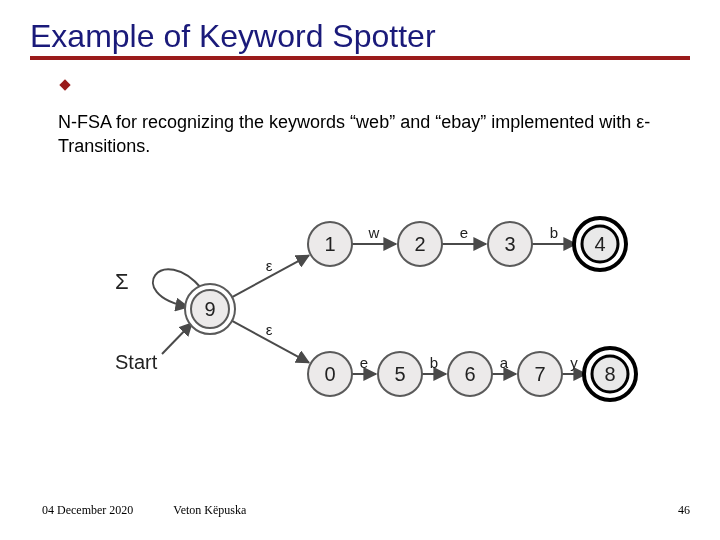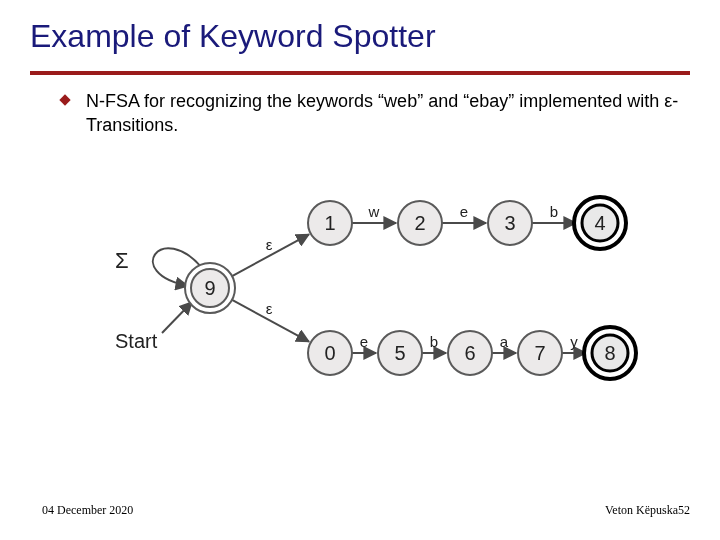--- a/index.html
+++ b/index.html
@@ -16,34 +16,35 @@
     padding: 18px 30px 0 30px;
     box-sizing: border-box;
     width: 100%;
     height: 100%;
     position: relative;
   }
   .title {
     font-size: 32px;
     color: #1a1a7a;
     font-family: Verdana, Arial, sans-serif;
-    margin: 0 0 16px 0;
+    margin: 0 0 1px 0;
     font-weight: normal;
   }
   .rule {
     height: 4px;
     background: #9a1b1b;
     width: 100%;
     margin-bottom: 14px;
   }
   .bullet-row {
     display: flex;
     align-items: flex-start;
     padding-left: 28px;
     gap: 14px;
+    flex-direction: column;
   }
   .bullet-icon {
     flex: 0 0 auto;
     margin-top: 4px;
   }
   .bullet-text {
     font-size: 18px;
     color: #000;
     line-height: 1.35;
     font-family: Verdana, Arial, sans-serif;
@@ -61,21 +62,21 @@
     left: 0;
     width: 100%;
     padding: 0 30px 0 42px;
     box-sizing: border-box;
     display: flex;
     font-size: 12px;
     color: #000;
     font-family: Liberation Serif, serif;
   }
   .footer .left { flex: 0 0 auto; }
-  .footer .center { flex: 1 1 auto; text-align: right; padding-left: 56px;}
+  .footer .center { flex: 1 1 auto; text-align: left; padding-left: 40px;}
   .footer .right { flex: 0 0 auto; }
   svg text { font-family: Arial, sans-serif; }
 </style>
 </head>
 <body>
 
 <div class="slide">
   <h1 class="title">Example of Keyword Spotter</h1>
   <div class="rule"></div>
 
@@ -159,15 +160,15 @@
           <circle cx="525" cy="175" r="26" fill="#fff" stroke="#000" stroke-width="4"></circle>
           <circle cx="525" cy="175" r="18" fill="#e9e9e9" stroke="#000" stroke-width="3"></circle>
           <text x="525" y="182" text-anchor="middle" font-size="20" fill="#222">8</text>
         </g>
       </svg>
   </div>
 
   <div class="footer">
     <span class="left">04 December 2020</span>
     <span class="center">Veton Këpuska</span>
-    <span class="right">52</span>
+    <span class="right">46</span>
   </div>
 </div>
 
 </body></html>

